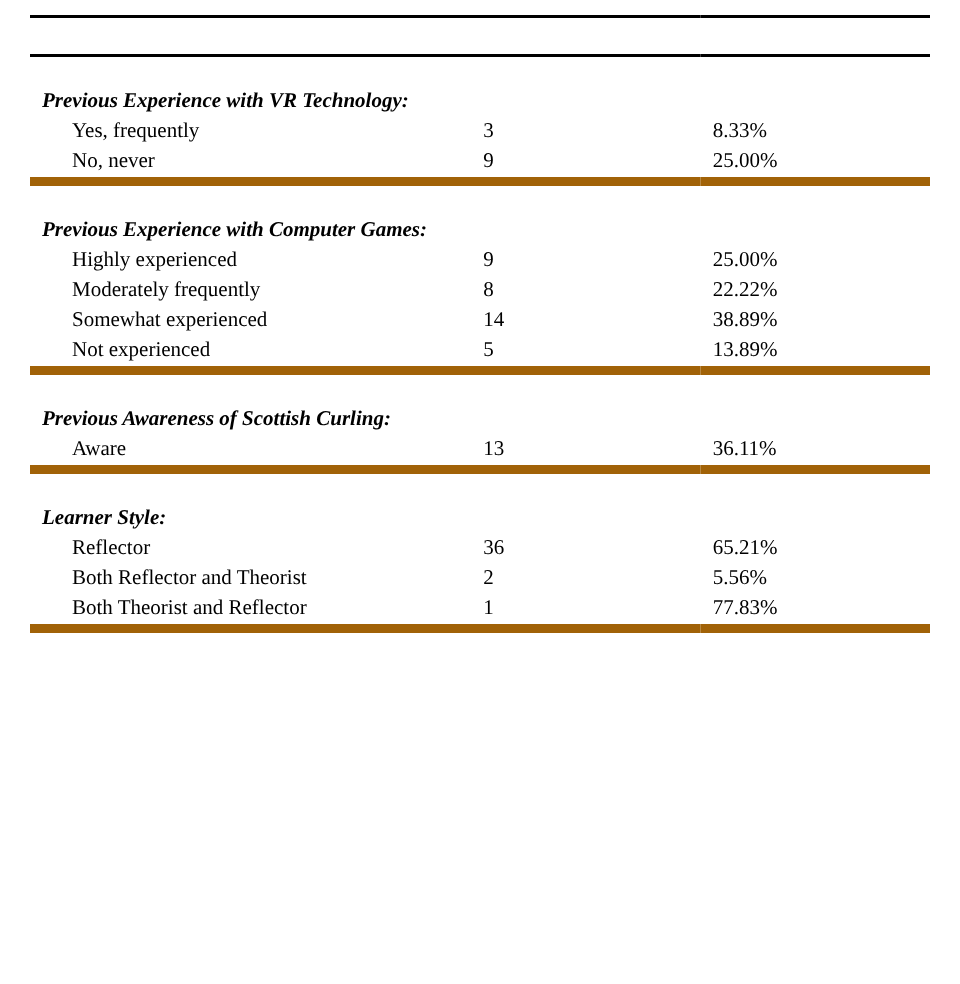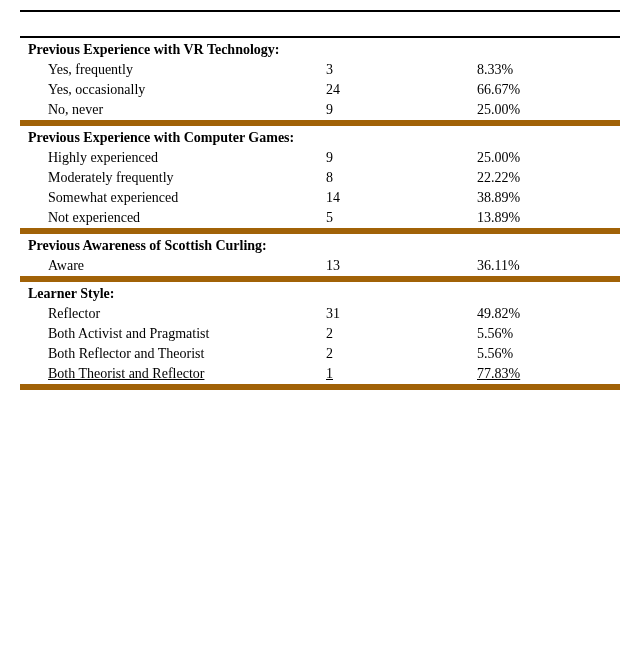--- a/index.html
+++ b/index.html
@@ -33,32 +33,32 @@
     }
     th.pct-col, td.pct-col {
       text-align: left;
       min-width: 100px;
     }
     td {
       padding: 2px 8px;
     }
     tr.section-header td {
       font-weight: bold;
-      padding-top: 4px;
+      padding-top: 22px;
       padding-bottom: 2px;
+      font-style: italic;
     }
     tr.section-header td {
       border-top: 2px solid #000;
     }
     tr.data-row td:first-child {
       padding-left: 28px;
     }
     tr.last-row-before-section td, tr.table-end td {
       border-bottom: 2px solid #000;
-      text-decoration: underline;
     }
     tr.sub-last td {
       border-bottom: 6px solid #a16207;
     }
     .count-subhead {
       font-size: 13px;
     }
   </style>
 </head>
 <body>
@@ -75,25 +75,20 @@
     </tr>
   </thead>
   <tbody id="table-body">
   <tr class="section-header">
         <td colspan="3">Previous Experience with VR Technology:</td>
       </tr>
       <tr class="data-row">
         <td>Yes, frequently</td>
         <td class="count-col">3</td>
         <td class="pct-col">8.33%</td>
-      </tr>
-      <tr class="data-row">
-        <td>Yes, occasionally</td>
-        <td class="count-col">24</td>
-        <td class="pct-col">66.67%</td>
       </tr>
       <tr class="data-row sub-last">
         <td>No, never</td>
         <td class="count-col">9</td>
         <td class="pct-col">25.00%</td>
       </tr>
       <tr class="section-header">
         <td colspan="3">Previous Experience with Computer Games:</td>
       </tr>
       <tr class="data-row">
@@ -122,27 +117,22 @@
       <tr class="data-row sub-last">
         <td>Aware</td>
         <td class="count-col">13</td>
         <td class="pct-col">36.11%</td>
       </tr>
       <tr class="section-header">
         <td colspan="3">Learner Style:</td>
       </tr>
       <tr class="data-row">
         <td>Reflector</td>
-        <td class="count-col">31</td>
-        <td class="pct-col">49.82%</td>
-      </tr>
-      <tr class="data-row">
-        <td>Both Activist and Pragmatist</td>
-        <td class="count-col">2</td>
-        <td class="pct-col">5.56%</td>
+        <td class="count-col">36</td>
+        <td class="pct-col">65.21%</td>
       </tr>
       <tr class="data-row">
         <td>Both Reflector and Theorist</td>
         <td class="count-col">2</td>
         <td class="pct-col">5.56%</td>
       </tr>
       <tr class="data-row sub-last table-end">
         <td>Both Theorist and Reflector</td>
         <td class="count-col">1</td>
         <td class="pct-col">77.83%</td>

